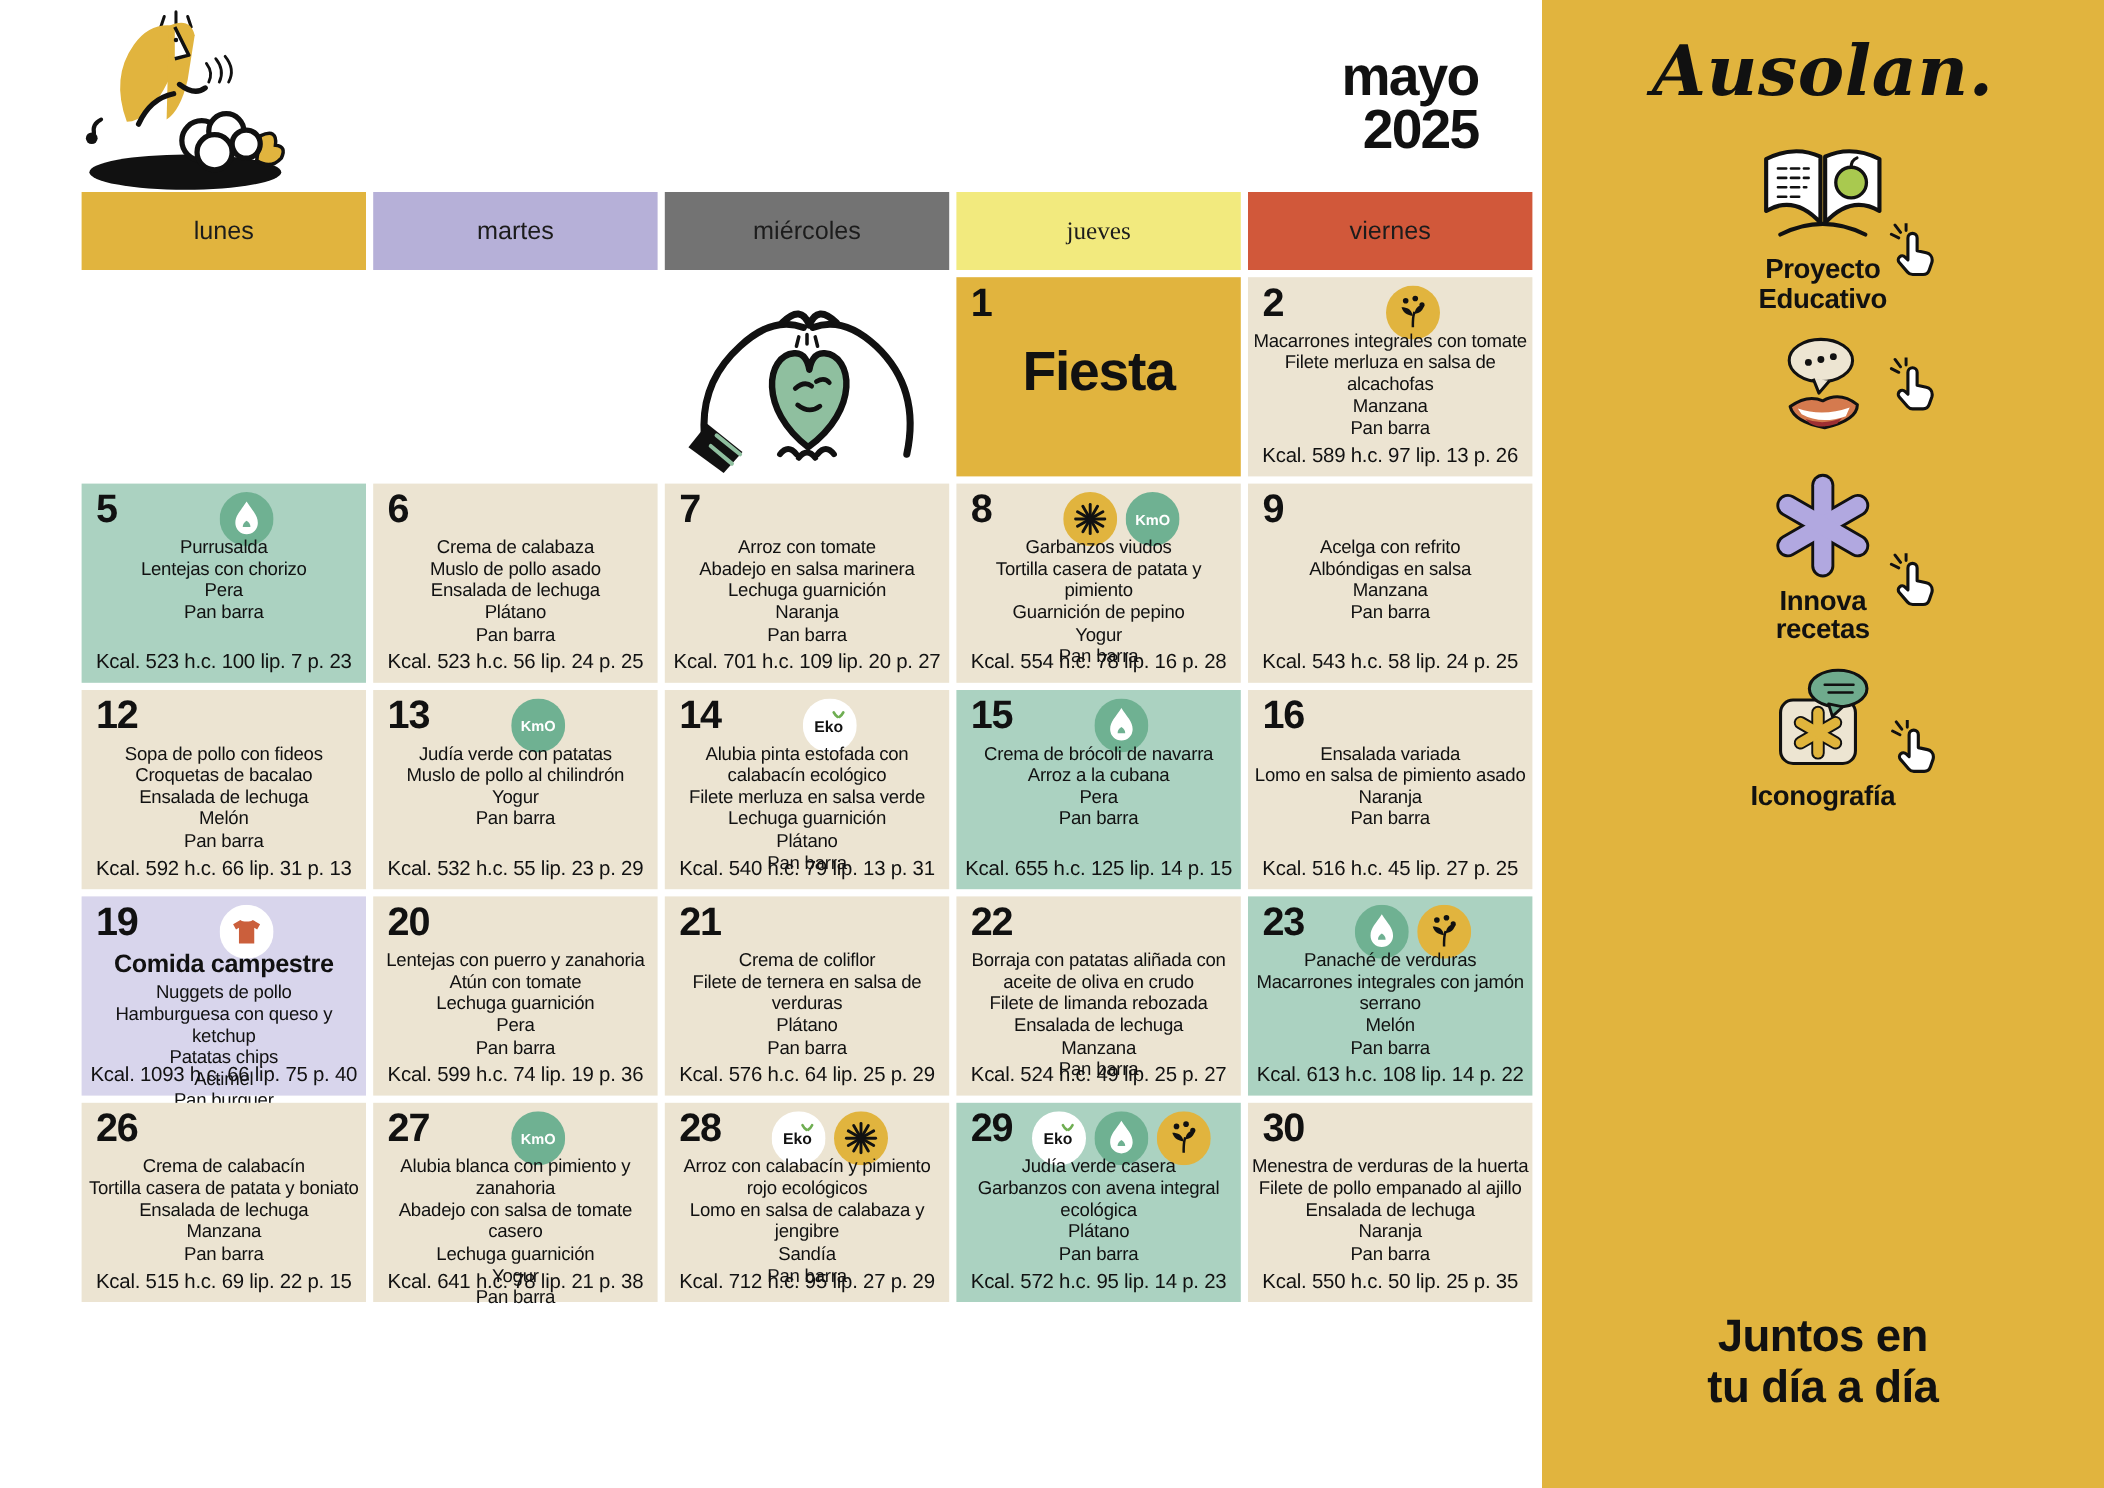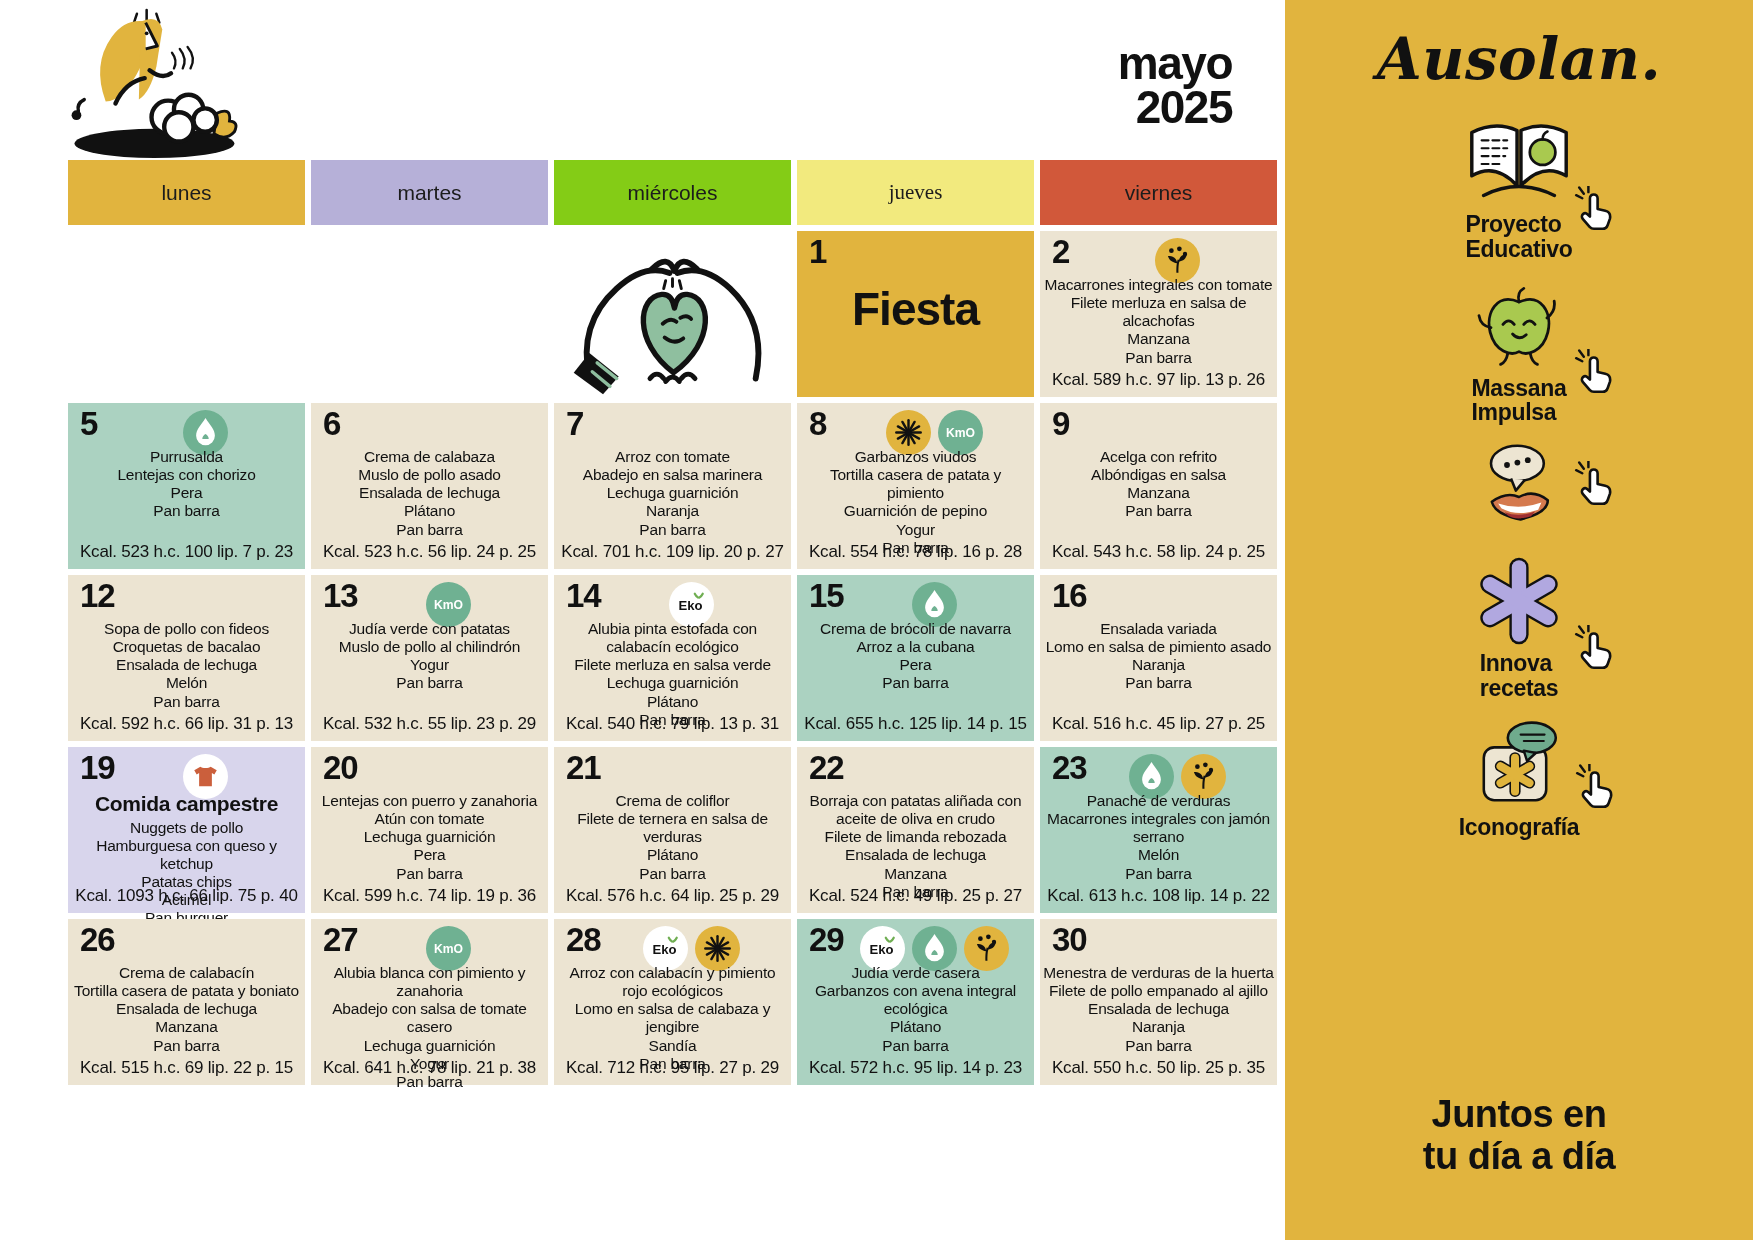--- a/index.html
+++ b/index.html
@@ -66,21 +66,21 @@
     font-family:"DejaVu Serif", serif;font-style:italic;font-weight:700;
     font-size:58px;letter-spacing:0.5px;line-height:1;
   }
   .side-items{margin-top:26px;display:flex;flex-direction:column;align-items:center;}
   .side-item{
     position:relative;display:flex;flex-direction:column;align-items:center;
     margin-bottom:16px;cursor:pointer;
   }
   .side-item .main-ic svg{width:118px;height:96px;display:block;}
   .side-label{
-    font-weight:800;font-size:23px;line-height:1.08;
+    font-weight:800;font-size:23px;text-align:center;line-height:1.08;
     white-space:pre-line;letter-spacing:-0.3px;margin-top:2px;
   }
   .hand{position:absolute;right:-38px;bottom:30px;width:46px;height:46px;}
   .hand svg{width:46px;height:46px;}
   .tagline{
     margin-top:auto;margin-bottom:62px;
     font-size:38px;font-weight:800;text-align:center;line-height:1.12;
     white-space:pre-line;letter-spacing:-0.5px;
   }
 </style>
@@ -109,21 +109,21 @@
       <path d="M62 100Q72 78 92 74" stroke="#111" stroke-width="4.5" fill="none" stroke-linecap="round"></path>
       <path d="M97 66q13 10 22 3" stroke="#111" stroke-width="4.5" fill="none" stroke-linecap="round"></path>
       <path d="M120 48q6 8 2 16M128 44q8 10 3 20M136 42q9 11 3 22" stroke="#111" stroke-width="2.4" fill="none" stroke-linecap="round"></path>
       <path d="M30 96q-8 4-6 12" stroke="#111" stroke-width="3.5" fill="none" stroke-linecap="round"></path>
       <circle cx="22" cy="112" r="5" fill="#111"></circle>
     </svg></div>
 
 <div class="calendar" id="calendar-grid">
     <div class="day-header" style="background: rgb(225, 180, 62);">lunes</div>
     <div class="day-header" style="background: rgb(182, 176, 216);">martes</div>
-    <div class="day-header" style="background: #84cc16;">miércoles</div>
+    <div class="day-header" style="background: #737373;">miércoles</div>
     <div class="day-header" style="background: rgb(242, 234, 126); font-family: Liberation Serif, serif;">jueves</div>
     <div class="day-header" style="background: rgb(209, 88, 58);">viernes</div>
     <div class="cell none"></div>
     <div class="cell none"></div>
     <div class="cell none">
       <div class="illus">
         <svg viewBox="0 0 230 170">
           <path d="M108 52l-2 8M115 50v8M122 52l2 8" stroke="#111" stroke-width="3" stroke-linecap="round"></path>
           <path d="M30 152Q18 96 58 60q28-26 54-16" fill="none" stroke="#111" stroke-width="6" stroke-linecap="round"></path>
           <path d="M200 152Q212 96 174 60q-28-26-54-16" fill="none" stroke="#111" stroke-width="6" stroke-linecap="round"></path>
@@ -555,38 +555,20 @@
         <span class="hand"><svg viewBox="0 0 30 30">
             <path d="M4 6l4 2M6 1l3 4M12 0v4" stroke="#111" stroke-width="1.6" stroke-linecap="round"></path>
             <path d="M13 8c0-1.4 1.1-2.5 2.5-2.5S18 6.6 18 8v7l5 1.1c1.9.4 3.2 2 3.2 3.9 0 .5-.1 1-.2 1.4l-1.4 4c-.5 1.5-1.9 2.5-3.4 2.5h-5.6c-1.1 0-2.1-.5-2.8-1.3l-4.5-5.2c-.8-.9-.7-2.3.2-3.1.8-.7 2.1-.7 2.9.1l1.6 1.5z" fill="#fff" stroke="#111" stroke-width="1.7" stroke-linejoin="round"></path>
           </svg></span>
         <span class="side-label">Proyecto
 Educativo</span>
       </div>
       <div class="side-item">
         <span class="main-ic">
           <svg viewBox="0 0 120 120">
-            <path d="M60 30C32 18 18 44 24 68s26 30 36 24c10 6 30 0 36-24S88 18 60 30z" fill="#a9c94f" stroke="#111" stroke-width="3.5" stroke-linejoin="round"></path>
-            <path d="M60 30q-3-12 6-17" stroke="#111" stroke-width="3.5" fill="none" stroke-linecap="round"></path>
-            <path d="M40 58q7-9 14 0M66 58q7-9 14 0" stroke="#111" stroke-width="3.5" fill="none" stroke-linecap="round"></path>
-            <path d="M52 70q8 9 17 1" stroke="#111" stroke-width="3.5" fill="none" stroke-linecap="round"></path>
-            <path d="M25 62q-13-2-15-15M95 50q11-8 9-21" stroke="#111" stroke-width="3.5" fill="none" stroke-linecap="round"></path>
-            <path d="M46 94q-2 11-9 14M74 94q2 11 9 14" stroke="#111" stroke-width="3.5" fill="none" stroke-linecap="round"></path>
-          </svg>
-        </span>
-        <span class="hand"><svg viewBox="0 0 30 30">
-            <path d="M4 6l4 2M6 1l3 4M12 0v4" stroke="#111" stroke-width="1.6" stroke-linecap="round"></path>
-            <path d="M13 8c0-1.4 1.1-2.5 2.5-2.5S18 6.6 18 8v7l5 1.1c1.9.4 3.2 2 3.2 3.9 0 .5-.1 1-.2 1.4l-1.4 4c-.5 1.5-1.9 2.5-3.4 2.5h-5.6c-1.1 0-2.1-.5-2.8-1.3l-4.5-5.2c-.8-.9-.7-2.3.2-3.1.8-.7 2.1-.7 2.9.1l1.6 1.5z" fill="#fff" stroke="#111" stroke-width="1.7" stroke-linejoin="round"></path>
-          </svg></span>
-        <span class="side-label">Massana
-Impulsa</span>
-      </div>
-      <div class="side-item">
-        <span class="main-ic">
-          <svg viewBox="0 0 120 120">
             <ellipse cx="58" cy="28" rx="33" ry="22" fill="#ede5d2" stroke="#111" stroke-width="3.2"></ellipse>
             <path d="M50 47l6 15 11-13" fill="#ede5d2" stroke="#111" stroke-width="3.2" stroke-linejoin="round"></path>
             <circle cx="45" cy="30" r="3.6" fill="#111"></circle>
             <circle cx="58" cy="27" r="3.6" fill="#111"></circle>
             <circle cx="71" cy="24" r="3.6" fill="#111"></circle>
             <path d="M26 76q18-13 34-6 18-10 36 4 0 16-34 24-32-6-36-22z" fill="#d57a4e" stroke="#111" stroke-width="3.2" stroke-linejoin="round"></path>
             <path d="M34 78q26 9 54-1l-4 9q-26 9-46-2z" fill="#fff"></path>
             <path d="M42 89q18 7 38-1l-5 6q-18 6-29-1z" fill="#9e2f32"></path>
           </svg>
         </span>

